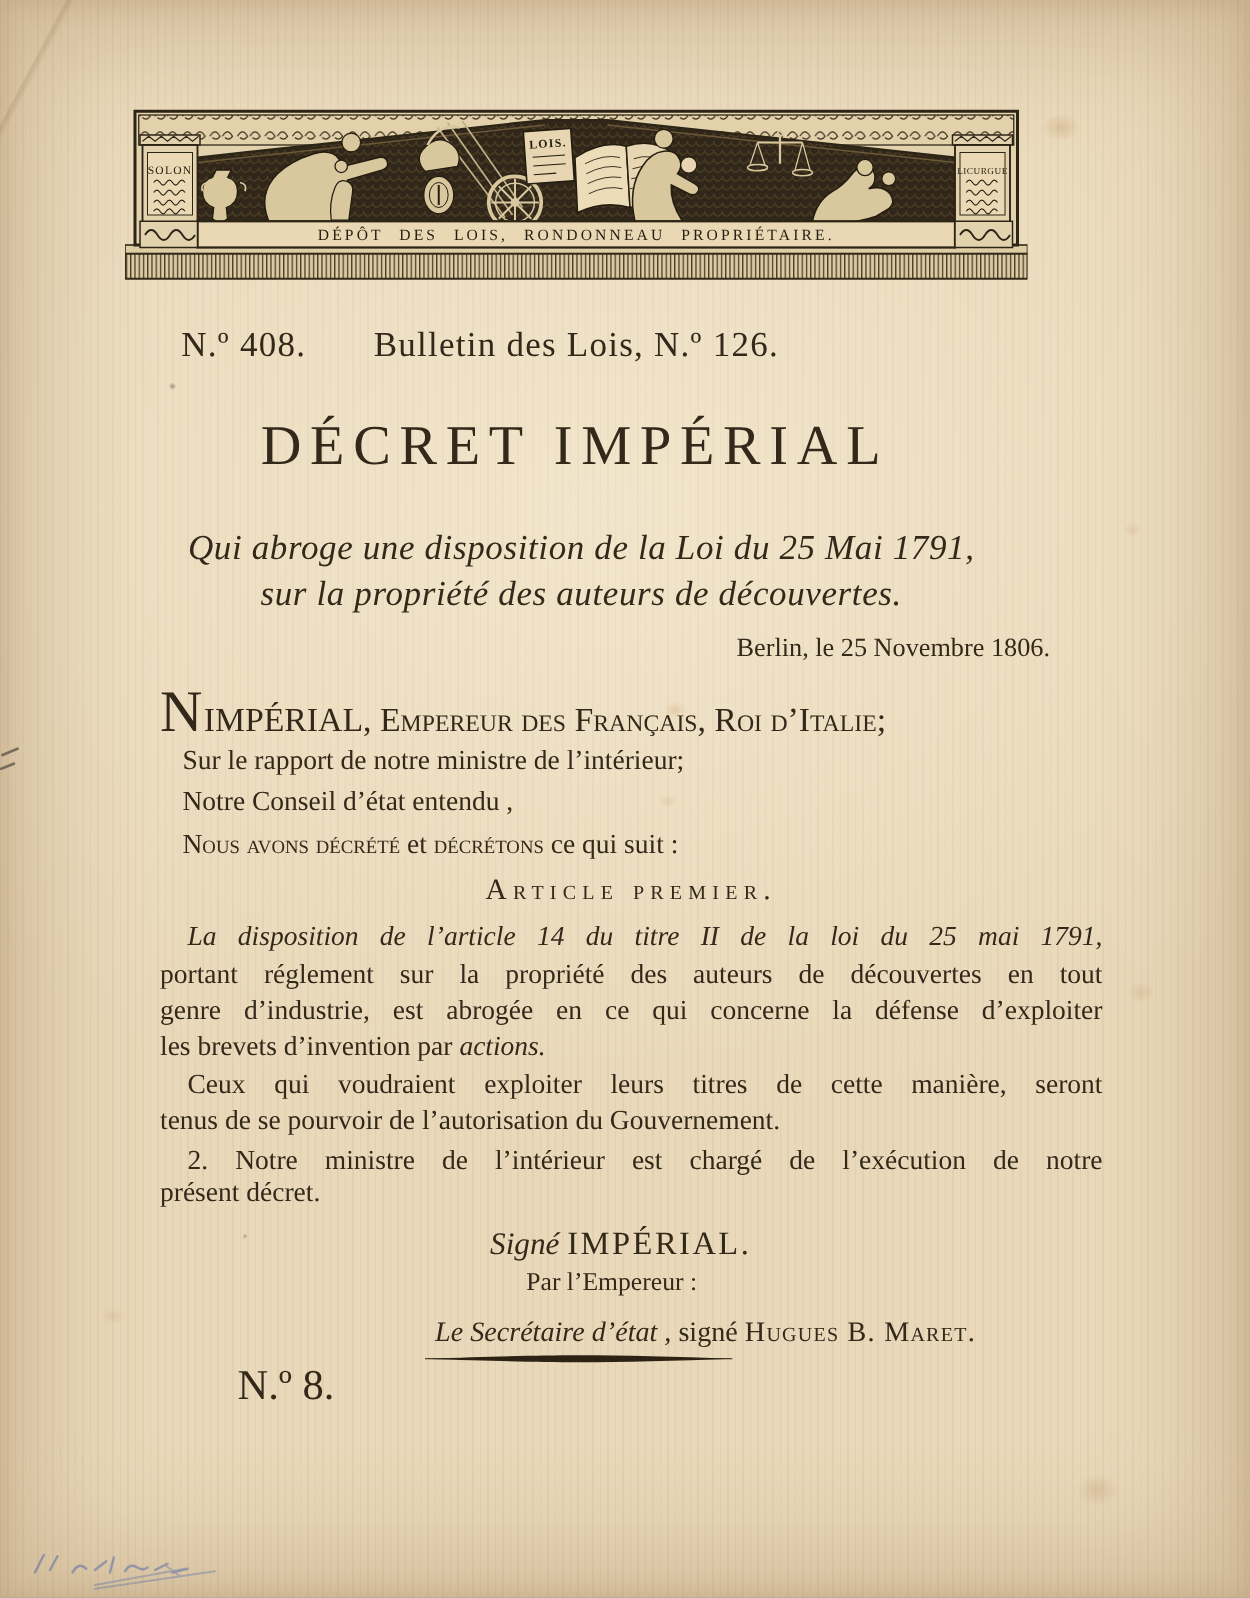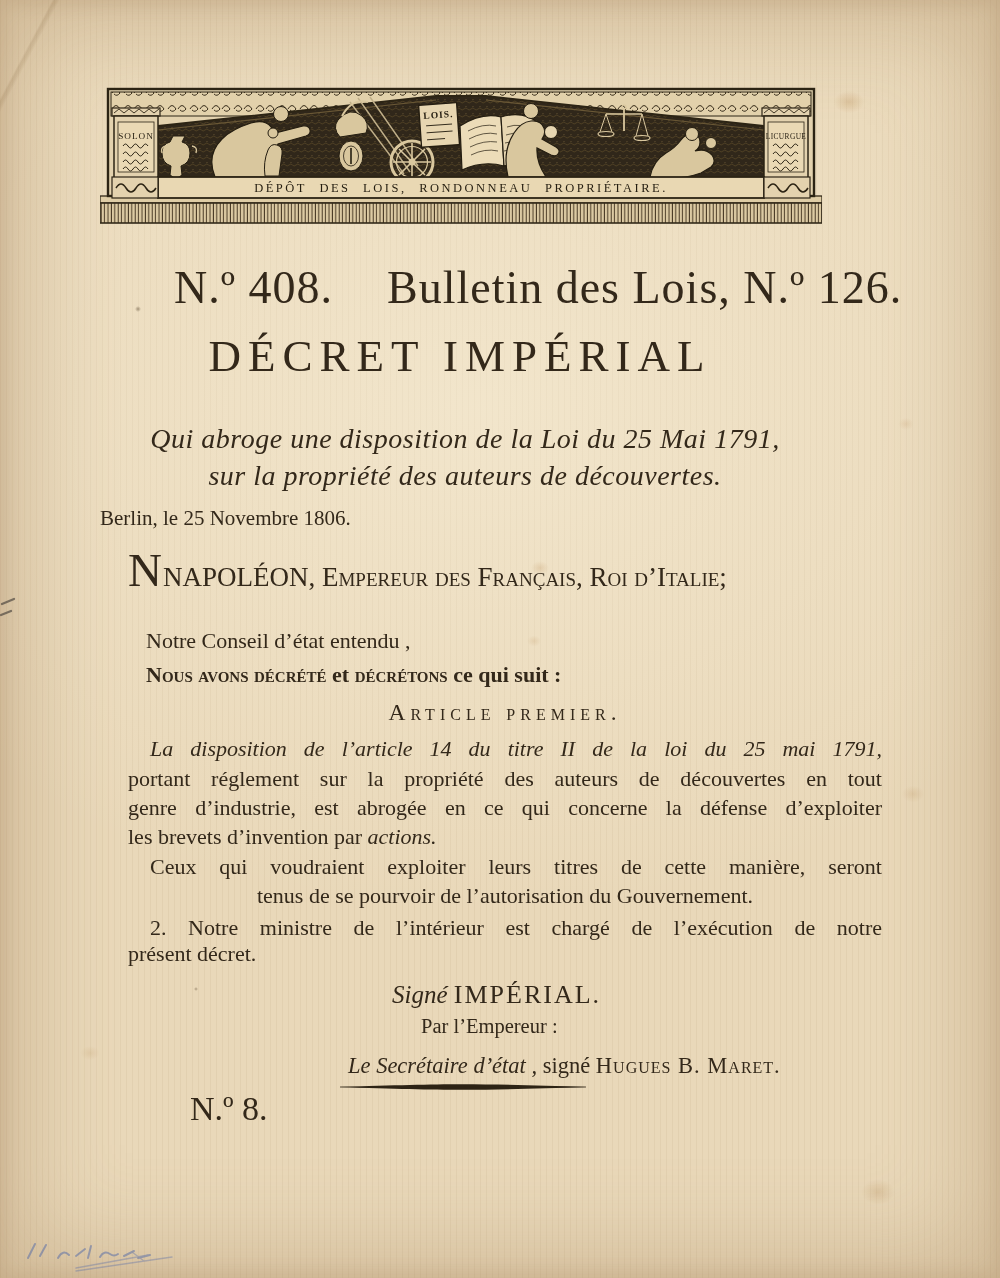--- a/index.html
+++ b/index.html
@@ -20,26 +20,26 @@
       radial-gradient(ellipse 24px 18px at 878px 1192px, rgba(160,105,45,.18), transparent 70%),
       radial-gradient(ellipse 14px 10px at 90px 1053px, rgba(168,112,48,.12), transparent 70%),
       radial-gradient(900px 650px at 48% 32%, rgba(253,246,226,.45), transparent 78%),
       repeating-linear-gradient(90deg, rgba(164,138,98,.10) 0 1px, transparent 1px 6px);
     box-shadow: inset 0 0 90px 25px rgba(148,112,70,.30), inset 0 0 18px 4px rgba(148,112,70,.18);
   }
   .crease{position:absolute;left:0;top:0;width:210px;height:150px;pointer-events:none;
     background:linear-gradient(118deg, transparent 46px, rgba(130,100,60,.18) 48px, rgba(130,100,60,.14) 50px, transparent 53px);}
   .banner{position:absolute;left:100px;top:84px;}
   .banner text{font-family:"Liberation Serif","DejaVu Serif",serif;fill:#241d10;}
-  .masthead{position:absolute;left:145px;top:261px;display:flex;gap:54px;font-size:46px;letter-spacing:1px;white-space:nowrap;margin-left:29px;}
+  .masthead{position:absolute;left:145px;top:261px;display:flex;gap:54px;font-size:28px;letter-spacing:1px;white-space:nowrap;}
   .title{position:absolute;left:90px;top:330px;width:740px;margin:0;text-align:center;
     font-size:45px;font-weight:normal;letter-spacing:7px;}
   .subtitle{position:absolute;left:95px;top:420px;width:740px;text-align:center;
     font-style:italic;font-size:28px;line-height:37px;letter-spacing:.5px;}
-  .dateline{position:absolute;left:100px;top:506px;width:740px;text-align:left;font-size:21px;}
+  .dateline{position:absolute;left:100px;top:506px;width:740px;text-align:right;font-size:21px;}
   .ln{position:absolute;left:128px;width:754px;font-size:22px;white-space:nowrap;}
   .just{white-space:normal;text-align:justify;text-align-last:justify;}
   .ind{text-indent:22px;}
   .pind{padding-left:18px;}
   .sc{font-variant:small-caps;}
   .l-nap{top:543px;font-size:27px;white-space:nowrap;}
   .l-nap .initial{font-size:47px;letter-spacing:1px;}
   .art{top:699px;text-align:center;padding-right:22px;font-variant:small-caps;letter-spacing:5px;font-size:23.5px;}
   .sig1{position:absolute;left:392px;top:980px;font-size:26px;white-space:nowrap;}
   .sig1 .sig-word{font-style:italic;font-size:25px;}
@@ -190,37 +190,38 @@
   <h1 class="title">DÉCRET IMPÉRIAL</h1>
 
   <div class="subtitle">
     <div>Qui abroge une disposition de la Loi du 25 Mai 1791,</div>
     <div>sur la propriété des auteurs de découvertes.</div>
   </div>
 
   <div class="dateline">Berlin, le 25 Novembre 1806.</div>
 
   <div class="ln l-nap">
-    <span class="initial">N</span><span>NAPOLÉON, </span><span class="sc">Empereur des Français, Roi d’Italie;</span>
-  </div>
+    <span class="initial">N</span><span>IMPÉRIAL, </span><span class="sc">Empereur des Français, Roi d’Italie;</span>
+  </div>
+  <div class="ln pind" style="top:595px;">Sur le rapport de notre ministre de l’intérieur;</div>
   <div class="ln pind" style="top:628px;">Notre Conseil d’état entendu ,</div>
-  <div class="ln pind" style="top:662px;font-weight:bold;">
+  <div class="ln pind" style="top:662px;">
     <span class="sc">Nous avons décrété</span><span> et </span><span class="sc">décrétons</span><span> ce qui suit :</span>
   </div>
 
   <div class="ln art">Article premier.</div>
 
   <div class="ln just ind" style="top:736px;font-style:italic;">La disposition de l’article 14 du titre II de la loi du 25 mai 1791,</div>
   <div class="ln just" style="top:766px;">portant réglement sur la propriété des auteurs de découvertes en tout</div>
   <div class="ln just" style="top:795px;">genre d’industrie, est abrogée en ce qui concerne la défense d’exploiter</div>
   <div class="ln" style="top:824px;">
     <span>les brevets d’invention par </span><i>actions.</i>
   </div>
   <div class="ln just ind" style="top:854px;">Ceux qui voudraient exploiter leurs titres de cette manière, seront</div>
-  <div class="ln" style="top:883px;text-align:center;">tenus de se pourvoir de l’autorisation du Gouvernement.</div>
+  <div class="ln" style="top:883px;">tenus de se pourvoir de l’autorisation du Gouvernement.</div>
   <div class="ln just ind" style="top:888px;margin-top:27px;">2. Notre ministre de l’intérieur est chargé de l’exécution de notre</div>
   <div class="ln" style="top:941px;">présent décret.</div>
 
   <div class="sig1">
     <span class="sig-word">Signé </span><span class="sig-name">IMPÉRIAL.</span>
   </div>
   <div class="sig2">Par l’Empereur :</div>
   <div class="sig3">
     <span class="sec-role">Le Secrétaire d’état ,</span><span> signé </span><span class="sec-name">Hugues B. Maret.</span>
   </div>

